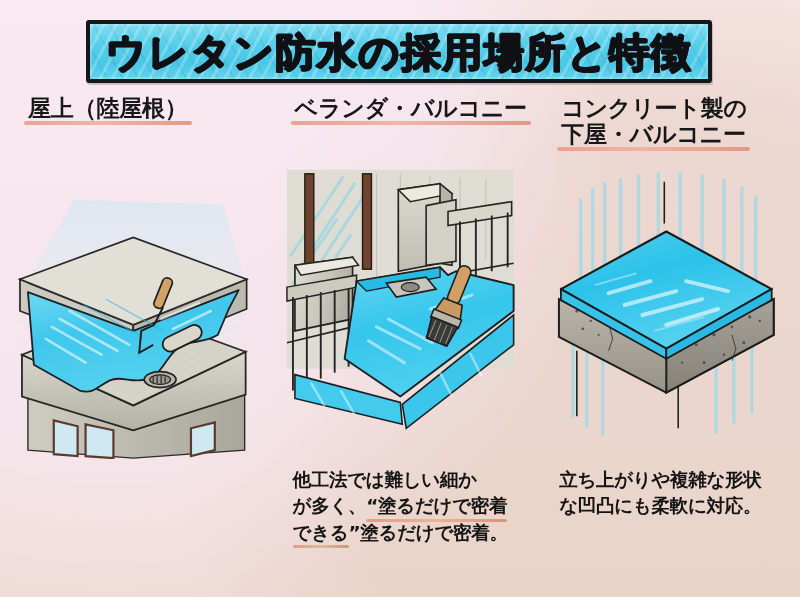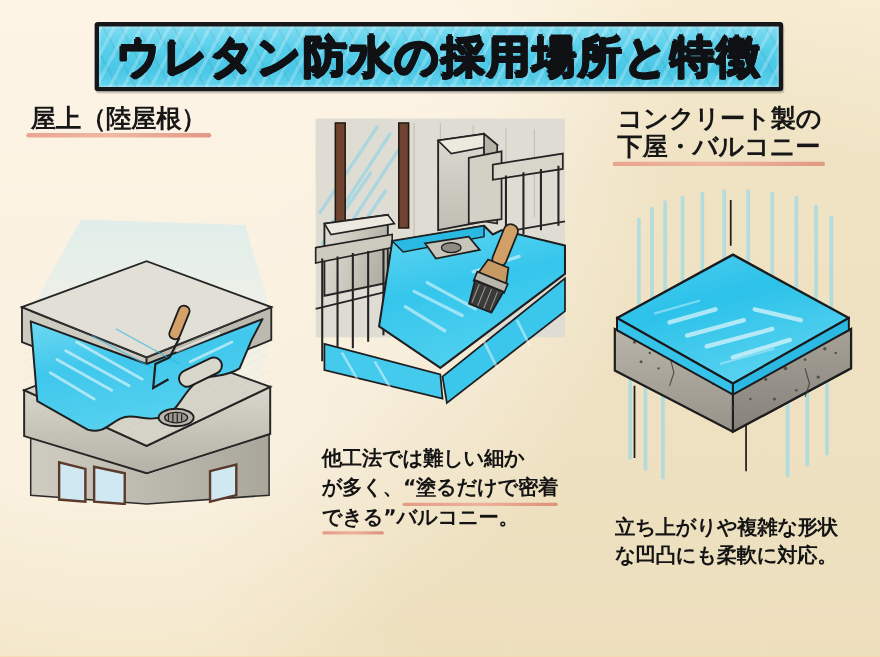--- a/index.html
+++ b/index.html
@@ -11,21 +11,21 @@
     height: 597px;
     overflow: hidden;
     background: #f6f1da;
     font-family: "DejaVu Sans", "Liberation Sans", sans-serif;
     color: #1a1a1a;
   }
   #poster {
     position: relative;
     width: 800px;
     height: 597px;
-    background: #fdba74;
+    background: #d946ef;
     box-sizing: border-box;
   }
   
   .grain {
     position: absolute;
     inset: 0;
     pointer-events: none;
     background:
       radial-gradient(circle at 14% 22%, rgba(255,255,255,.55) 0 38%, rgba(0,0,0,0) 60%),
       radial-gradient(circle at 86% 78%, rgba(228,219,186,.45) 0 40%, rgba(0,0,0,0) 62%),
@@ -263,20 +263,23 @@
               <path d="M148 217 L148 225"></path>
                 <path d="M152 218 L152 224"></path>
             </g>
           </g>
         </svg>
       </div>
 
     </div>
 
     <div class="col">
+      <div class="col-heading">
+        <span class="head-line hl">ベランダ・バルコニー</span>
+      </div>
 
       <div class="illo">
         <svg viewBox="0 0 240 300" preserveAspectRatio="xMidYMid meet">
           <defs>
             <linearGradient id="coat2" x1="0" y1="0" x2="0.3" y2="1">
               <stop offset="0%" stop-color="#63d6f1"></stop>
               <stop offset="50%" stop-color="#35c6ec"></stop>
               <stop offset="100%" stop-color="#4fd0ef"></stop>
             </linearGradient>
             <linearGradient id="conc2" x1="0" y1="0" x2="1" y2="0.3">
@@ -383,21 +386,21 @@
                   <path d="M179 166 L179 184"></path>
               </g>
             </g>
           </g>
         </svg>
       </div>
 
       <div class="caption">
         <span class="cap-line">他工法では難しい細か</span>
         <span class="cap-line"><span>が多く、</span><span class="u">“塗るだけで密着</span></span>
-        <span class="cap-line"><span class="u">できる</span><span>”バルコニー。</span></span>
+        <span class="cap-line"><span class="u">できる</span><span>”塗るだけで密着。</span></span>
       </div>
     </div>
 
     <div class="col">
       <div class="col-heading">
         <span class="head-line">コンクリート製の</span>
         <span class="head-line hl">下屋・バルコニー</span>
       </div>
 
       <div class="illo">

